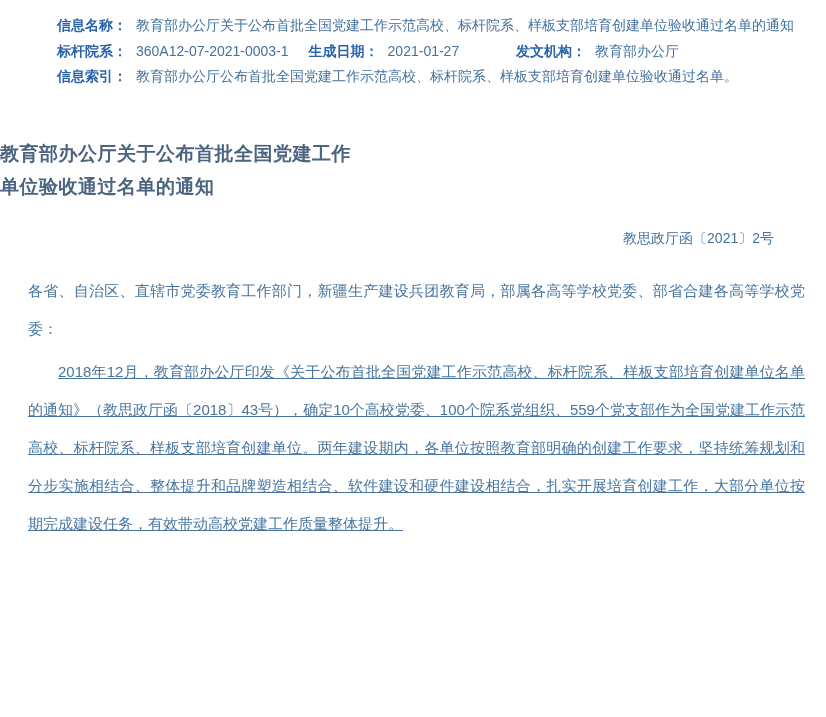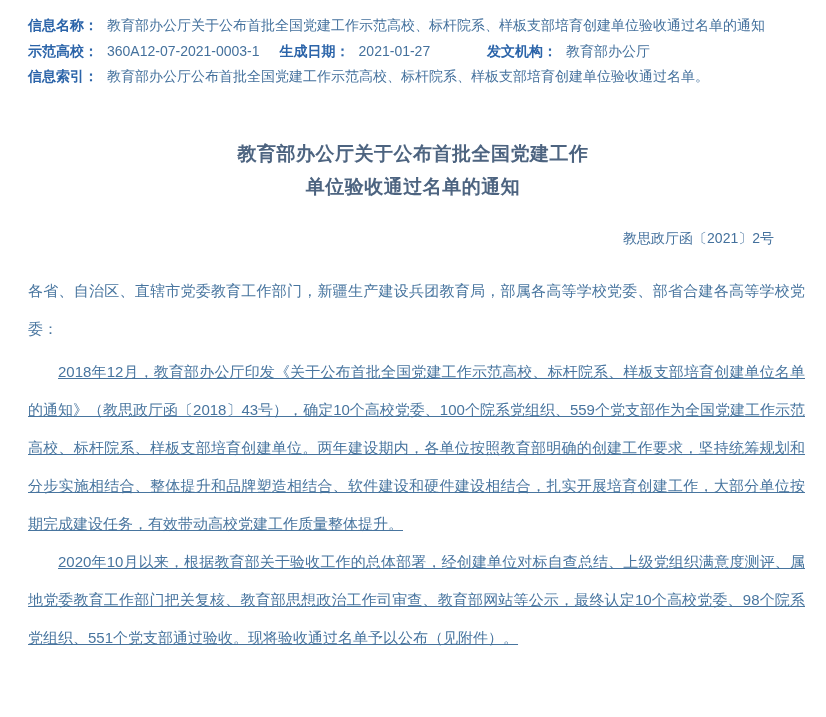--- a/index.html
+++ b/index.html
@@ -16,32 +16,32 @@
     padding: 13px 28px 0 28px;
     font-size: 14px;
     line-height: 25.5px;
     color: #44719d;
   }
   .meta-row { position: relative; white-space: nowrap; }
   .meta .label {
     font-weight: bold;
     color: #2b64a9;
     margin-right: 9px;
+    margin-left: 29px;
   }
   .meta .group2 { margin-left: 20px; }
   .meta .agency-group {
     position: absolute;
     left: 459px;
     top: 0;
     text-align: right;
   }
   
   .doc-title {
     margin-top: 47px;
-    text-align: center;
     font-size: 19px;
     font-weight: bold;
     line-height: 33px;
     color: #4d6480;
     letter-spacing: 0.5px;
   }
   
   .doc-number {
     margin-top: 27px;
     text-align: right;
@@ -63,32 +63,31 @@
   .doc-body p.gap { margin-top: 5px; }
 </style>
 </head>
 <body>
 
 <div class="meta">
   <div class="meta-row">
     <span class="label">信息名称：</span><span class="value">教育部办公厅关于公布首批全国党建工作示范高校、标杆院系、样板支部培育创建单位验收通过名单的通知</span>
   </div>
   <div class="meta-row">
-    <span class="label">示范高校：</span><span class="value">360A12-07-2021-0003-1</span><span class="label group2">生成日期：</span><span class="value">2021-01-27</span>
+    <span class="label">标杆院系：</span><span class="value">360A12-07-2021-0003-1</span><span class="label group2">生成日期：</span><span class="value">2021-01-27</span>
     <span class="agency-group"><span class="label">发文机构：</span><span class="value">教育部办公厅</span></span>
   </div>
   <div class="meta-row">
     <span class="label">信息索引：</span><span class="value">教育部办公厅公布首批全国党建工作示范高校、标杆院系、样板支部培育创建单位验收通过名单。</span>
   </div>
 </div>
 
 <div class="doc-title">
   <div>教育部办公厅关于公布首批全国党建工作</div>
   <div>单位验收通过名单的通知</div>
 </div>
 
 <div class="doc-number">教思政厅函〔2021〕2号</div>
 
 <div class="doc-body">
   <p>各省、自治区、直辖市党委教育工作部门，新疆生产建设兵团教育局，部属各高等学校党委、部省合建各高等学校党委：</p>
   <p class="indent gap">2018年12月，教育部办公厅印发《关于公布首批全国党建工作示范高校、标杆院系、样板支部培育创建单位名单的通知》（教思政厅函〔2018〕43号），确定10个高校党委、100个院系党组织、559个党支部作为全国党建工作示范高校、标杆院系、样板支部培育创建单位。两年建设期内，各单位按照教育部明确的创建工作要求，坚持统筹规划和分步实施相结合、整体提升和品牌塑造相结合、软件建设和硬件建设相结合，扎实开展培育创建工作，大部分单位按期完成建设任务，有效带动高校党建工作质量整体提升。</p>
-  <p class="indent">2020年10月以来，根据教育部关于验收工作的总体部署，经创建单位对标自查总结、上级党组织满意度测评、属地党委教育工作部门把关复核、教育部思想政治工作司审查、教育部网站等公示，最终认定10个高校党委、98个院系党组织、551个党支部通过验收。现将验收通过名单予以公布（见附件）。</p>
 </div>
 
 </body></html>

